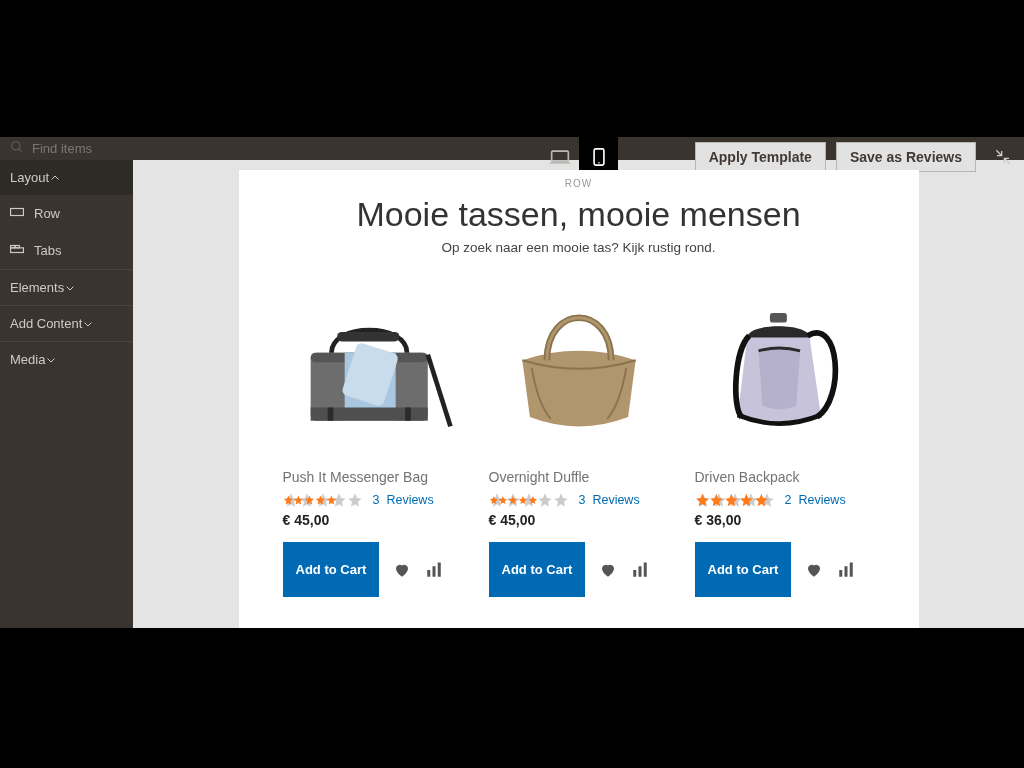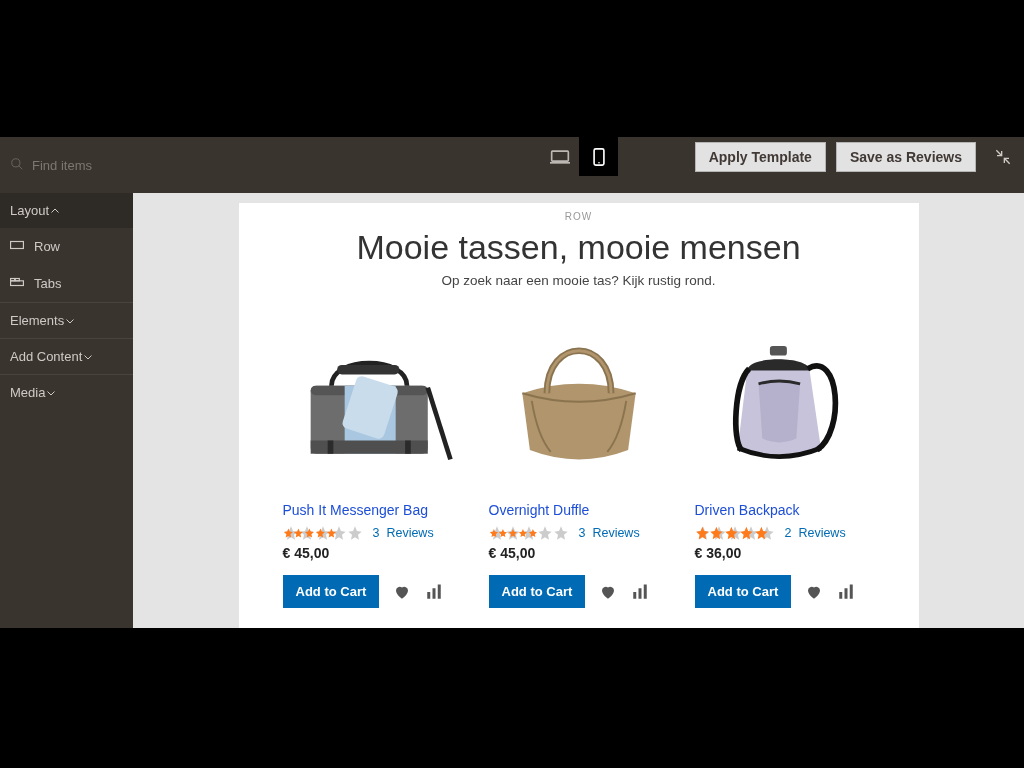--- a/index.html
+++ b/index.html
@@ -1,18 +1,18 @@
 <!DOCTYPE html>
 <html><head>
 <meta charset="utf-8">
 <style>
   * { box-sizing: border-box; margin: 0; padding: 0; }
   html, body { width: 1024px; height: 768px; font-family: -apple-system, "Helvetica Neue", Arial, sans-serif; background:#000; overflow:hidden; }
   .app { position:absolute; top:137px; left:0; right:0; bottom:140px; display:flex; flex-direction:column; }
-  .toolbar { height:56px; background:#3a342f; display:flex; align-items:center; color:#bdb8b3; position:relative; }
+  .toolbar { height:23px; background:#3a342f; display:flex; align-items:center; color:#bdb8b3; position:relative; }
   .search { display:flex; align-items:center; padding-left:10px; gap:8px; font-size:13px; flex:0 0 220px; }
   .search svg { width:14px; height:14px; stroke:#8a847d; }
   .search input { background:transparent; border:none; outline:none; color:#bdb8b3; font-size:13px; width:150px; }
   .search input::placeholder { color:#7d7771; }
   .viewports { position:absolute; left:540px; top:0; height:39px; display:flex; }
   .vp { width:39px; height:39px; display:flex; align-items:center; justify-content:center; }
   .vp.active { background:#000; }
   .vp svg { stroke:#bdb8b3; fill:none; stroke-width:2; }
   .vp.active svg { stroke:#fff; }
   .tb-right { position:absolute; right:8px; top:0; height:39px; display:flex; align-items:center; gap:10px; }
@@ -27,32 +27,32 @@
   .sb-item { padding:10px 10px; display:flex; align-items:center; gap:10px; cursor:pointer; }
   .sb-item svg { width:14px; height:14px; stroke:#cfcac5; fill:none; stroke-width:2; }
   .canvas-wrap { flex:1; background:#e4e4e4; display:flex; justify-content:center; overflow:hidden; }
   .page { margin-top:10px; width:680px; background:#fff; position:relative; padding-bottom:20px; }
   .row-label { text-align:center; font-size:10px; letter-spacing:1px; color:#999; padding:8px 0 2px; }
   .headline { text-align:center; font-family: "Segoe UI", "Helvetica Neue", sans-serif; font-weight:300; font-size:34px; color:#333; margin-top:4px; }
   .subhead { text-align:center; font-size:13.5px; color:#444; margin-top:6px; }
   .products { display:flex; justify-content:center; gap:26px; margin-top:20px; padding:0 30px; }
   .product { width:180px; }
   .img-box { width:100%; height:180px; display:flex; align-items:center; justify-content:center; }
-  .pname { font-size:14px; color:#1d4ed8; margin-top:14px; }
+  .pname { font-size:14px; color:#737373; margin-top:14px; }
   .rating-row { display:flex; align-items:center; gap:8px; margin-top:7px; }
   .stars { position:relative; width:82px; height:16px; }
   .stars-bg, .stars-fg { position:absolute; top:0; left:0; display:flex; }
   .stars-bg svg { fill:#ccc; }
   .stars-fg { overflow:hidden; }
   .stars-fg svg { fill:#ff7a1a; }
   .stars svg { width:16px; height:16px; }
   .reviews { font-size:12.5px; color:#006bb4; white-space:nowrap; }
   .price { font-size:14px; font-weight:700; color:#222; margin-top:4px; }
   .actions { display:flex; align-items:center; gap:14px; margin-top:14px; }
-  .add-btn { background:#006bb4; color:#fff; border:none; font-weight:600; font-size:13px; padding:9px 13px; cursor:pointer; }
+  .add-btn { background:#006bb4; color:#fff; border:none; font-weight:600; font-size:13px; padding:20px 13px; cursor:pointer; }
   .act-icon { width:18px; height:18px; cursor:pointer; }
   .act-icon svg { fill:#555; }
 </style>
 </head>
 <body>
 
 <div class="app">
 
   <div class="toolbar">
     <div class="search">

